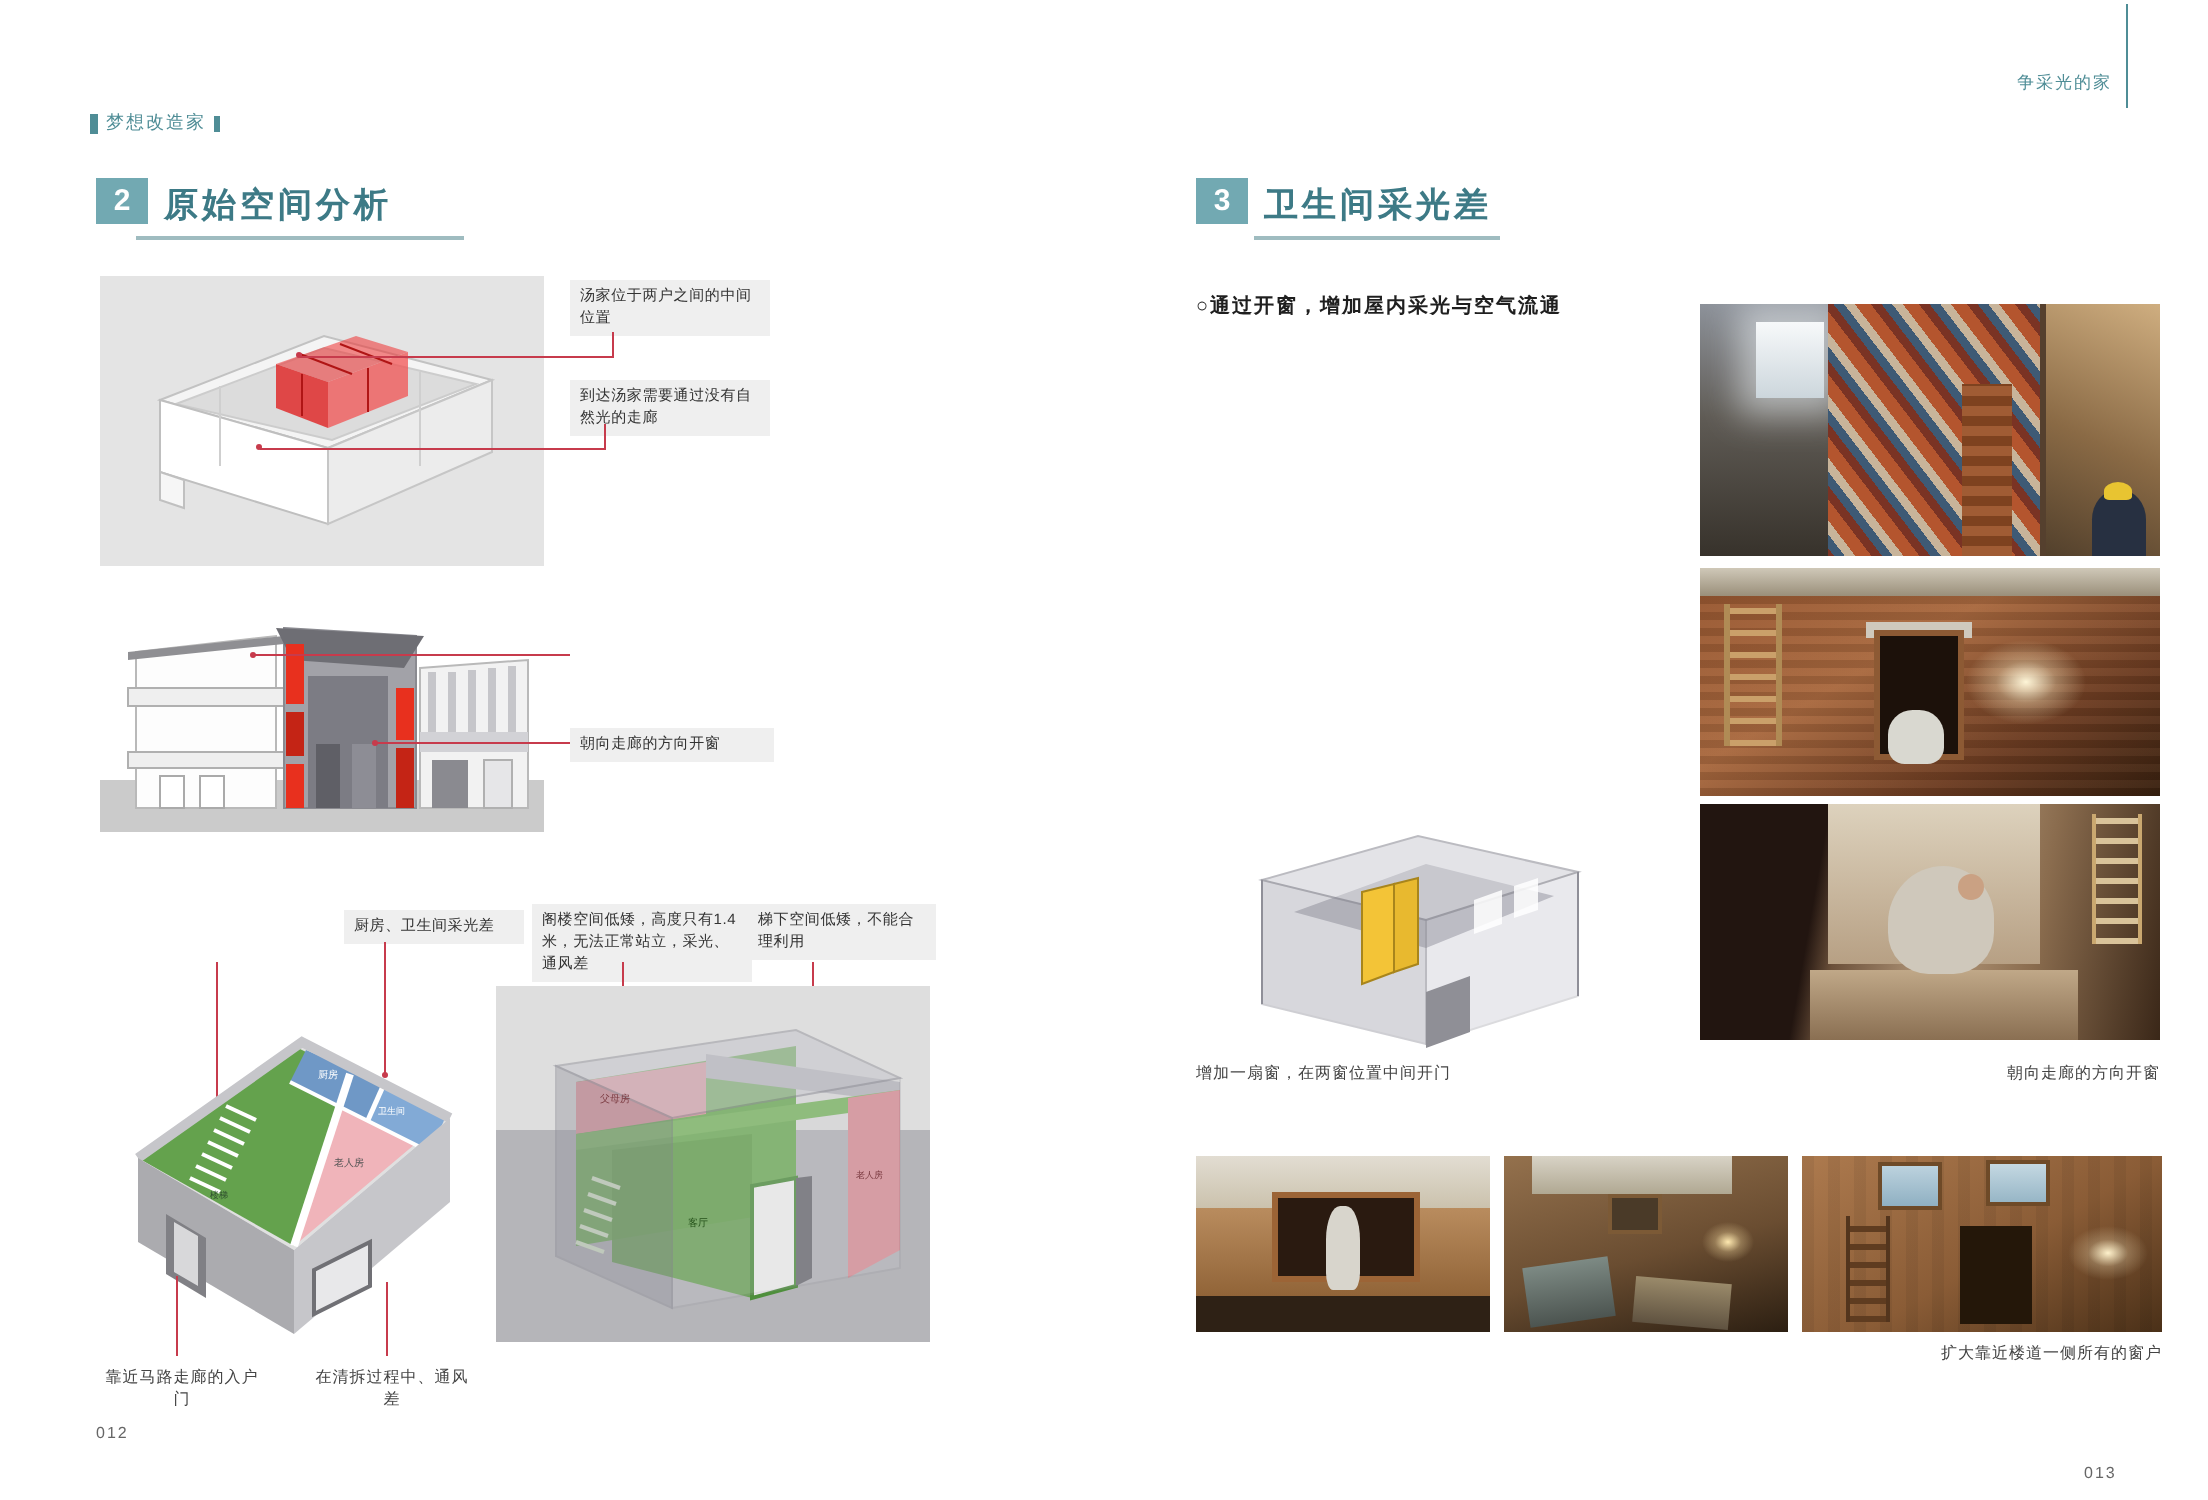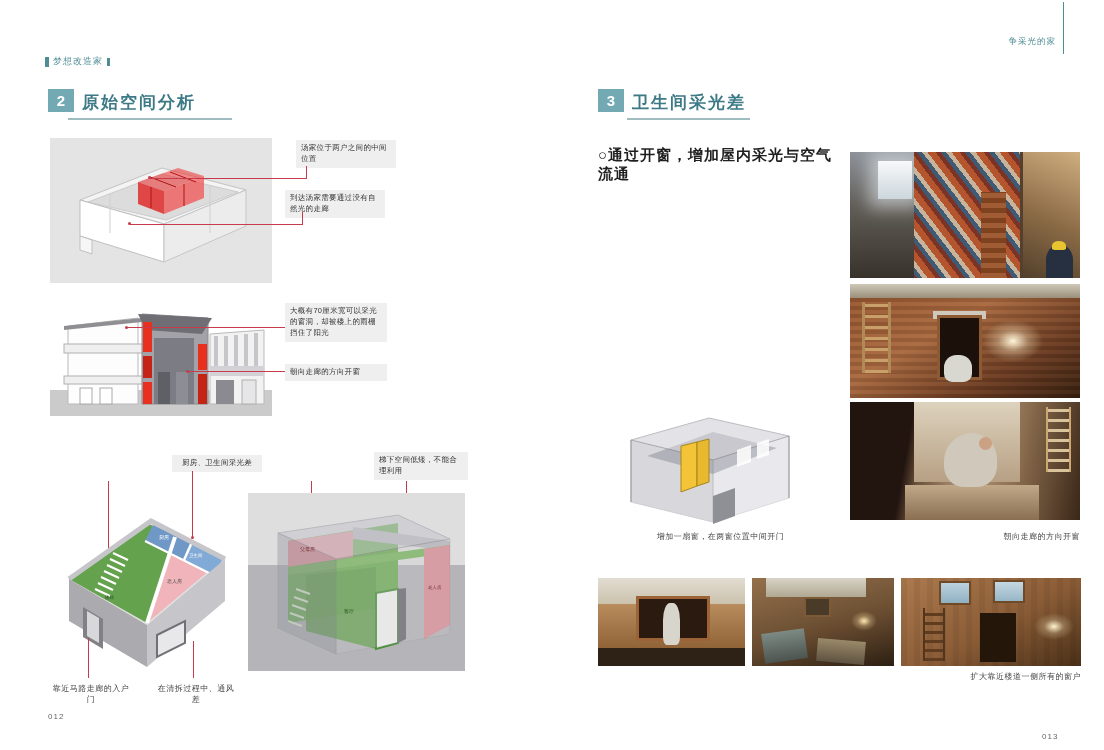--- a/index.html
+++ b/index.html
@@ -27,21 +27,21 @@
   .cap{position:absolute;font-size:8px;color:#444;letter-spacing:.5px;}
   .leaderL{position:absolute;border-right:1px solid #c73b4c;border-bottom:1px solid #c73b4c;}
   .hline{position:absolute;height:1px;background:#c73b4c;}
   .vline{position:absolute;width:1px;background:#c73b4c;}
   .dot{position:absolute;width:3px;height:3px;background:#c73b4c;border-radius:50%;}
 
   .panel{position:absolute;}
   .pgno{position:absolute;font-size:8px;color:#666;letter-spacing:1px;}
 
   
-  .subhead{position:absolute;left:598px;top:146px;width:250px;font-size:15px;font-weight:bold;
+  .subhead{position:absolute;left:598px;top:146px;width:250px;font-size:10px;font-weight:bold;
            color:#1f1f1f;letter-spacing:1px;}
   .bodytext{position:absolute;left:598px;top:172px;width:246px;font-size:9.5px;line-height:17.5px;
             color:#555;text-align:justify;letter-spacing:.4px;}
 
   
   .photo{position:absolute;overflow:hidden;background:#55402e;}
   .ph{position:absolute;}
 
   
   .pa-corr{left:0;top:0;width:34%;height:100%;background:linear-gradient(180deg,#8d929a,#5f5b55 45%,#37322b);}
@@ -129,21 +129,21 @@
       <polygon points="88,44 128,30 154,38 114,53" fill="#ef2f2f" opacity="0.55"></polygon>
       <polygon points="88,44 114,53 114,76 88,66" fill="#e02222" opacity="0.8"></polygon>
       <polygon points="114,53 154,38 154,60 114,76" fill="#f34d4d" opacity="0.72"></polygon>
       <line x1="100" y1="39" x2="126" y2="49" stroke="#b01515" stroke-width="1"></line>
       <line x1="120" y1="34" x2="146" y2="44" stroke="#b01515" stroke-width="1"></line>
       <line x1="101" y1="49" x2="101" y2="70" stroke="#b01515"></line>
       <line x1="134" y1="46" x2="134" y2="68" stroke="#b01515"></line>
       <polygon points="30,98 42,102 42,116 30,112" fill="#f6f6f6" stroke="#c0c0c0"></polygon>
     </svg>
   </div>
-  <div class="note" style="left:296px;top:140px;width:90px;">汤家位于两户之间的中间位置</div>
+  <div class="note" style="left:285px;top:140px;width:90px;">汤家位于两户之间的中间位置</div>
   <div class="note" style="left:285px;top:190px;width:90px;">到达汤家需要通过没有自然光的走廊</div>
   <div class="leaderL" style="left:150px;top:166px;width:156px;height:12px;"></div>
   <div class="dot" style="left:148px;top:176px;"></div>
   <div class="leaderL" style="left:130px;top:212px;width:172px;height:12px;"></div>
   <div class="dot" style="left:128px;top:222px;"></div>
 
   <div class="panel" style="left:50px;top:292px;width:222px;height:140px;">
     <svg width="222" height="140" viewBox="0 0 222 140">
       <rect width="222" height="140" fill="#ffffff"></rect>
       <rect y="98" width="222" height="26" fill="#cbcbcb"></rect>
@@ -169,28 +169,28 @@
           <line x1="176" y1="44" x2="176" y2="74"></line>
         <line x1="186" y1="43" x2="186" y2="74"></line>
           <line x1="196" y1="42" x2="196" y2="74"></line>
         <line x1="206" y1="41" x2="206" y2="74"></line>
       </g>
       <rect x="160" y="74" width="54" height="10" fill="#d2d2d6"></rect>
       <rect x="166" y="88" width="18" height="24" fill="#8a8a90"></rect>
       <rect x="192" y="88" width="14" height="24" fill="#e6e6e8" stroke="#b0b0b0"></rect>
     </svg>
   </div>
-  <div class="note" style="left:285px;top:303px;width:92px;">大概有70厘米宽可以采光的窗洞，却被楼上的雨棚挡住了阳光</div>
   <div class="note" style="left:285px;top:364px;width:92px;">朝向走廊的方向开窗</div>
   <div class="hline" style="left:127px;top:327px;width:158px;"></div>
   <div class="dot" style="left:125px;top:326px;"></div>
   <div class="hline" style="left:188px;top:371px;width:97px;"></div>
   <div class="dot" style="left:186px;top:370px;"></div>
 
-  <div class="note" style="left:172px;top:455px;width:80px;text-align:center;">厨房、卫生间采光差</div>
+  <div class="note" style="left:172px;top:455px;width:80px;">厨房、卫生间采光差</div>
+  <div class="note" style="left:266px;top:452px;width:100px;">阁楼空间低矮，高度只有1.4米，无法正常站立，采光、通风差</div>
   <div class="note" style="left:374px;top:452px;width:84px;">梯下空间低矮，不能合理利用</div>
   <div class="vline" style="left:108px;top:481px;height:78px;"></div>
   <div class="dot" style="left:107px;top:557px;"></div>
   <div class="vline" style="left:192px;top:471px;height:67px;"></div>
   <div class="dot" style="left:191px;top:536px;"></div>
   <div class="vline" style="left:311px;top:481px;height:68px;"></div>
   <div class="dot" style="left:310px;top:547px;"></div>
   <div class="vline" style="left:406px;top:481px;height:57px;"></div>
   <div class="dot" style="left:405px;top:536px;"></div>
 
@@ -310,21 +310,21 @@
       <polygon points="14,36 92,14 172,32 96,56" fill="#d2d2d8" opacity="0.6" stroke="#8f8f98"></polygon>
       <polygon points="64,42 80,38 80,82 64,88" fill="#f3c437" stroke="#a8851c"></polygon>
       <polygon points="80,38 92,35 92,78 80,82" fill="#e8b92f" stroke="#a8851c"></polygon>
       <polygon points="120,46 134,41 134,58 120,63" fill="#ffffff" opacity="0.85"></polygon>
       <polygon points="140,39 152,35 152,51 140,55" fill="#ffffff" opacity="0.85"></polygon>
       <polygon points="96,92 118,84 118,112 96,120" fill="#8f8f96"></polygon>
       <line x1="14" y1="36" x2="14" y2="98" stroke="#8f8f98"></line>
       <line x1="172" y1="32" x2="172" y2="94" stroke="#8f8f98"></line>
     </svg>
   </div>
-  <div class="cap" style="left:598px;top:531px;width:245px;text-align:center;">增加一扇窗，在两窗位置中间开门</div>
+  <div class="cap" style="left:598px;top:531px;width:245px;">增加一扇窗，在两窗位置中间开门</div>
 
   <div class="photo" style="left:598px;top:578px;width:147px;height:88px;">
     <div class="ph pd1-top"></div>
     <div class="ph pd1-base"></div>
     <div class="ph pd1-dark"></div>
     <div class="ph pd1-open"></div>
     <div class="ph pd1-man"></div>
   </div>
   <div class="photo" style="left:752px;top:578px;width:142px;height:88px;">
     <div class="ph pd2-base"></div>

